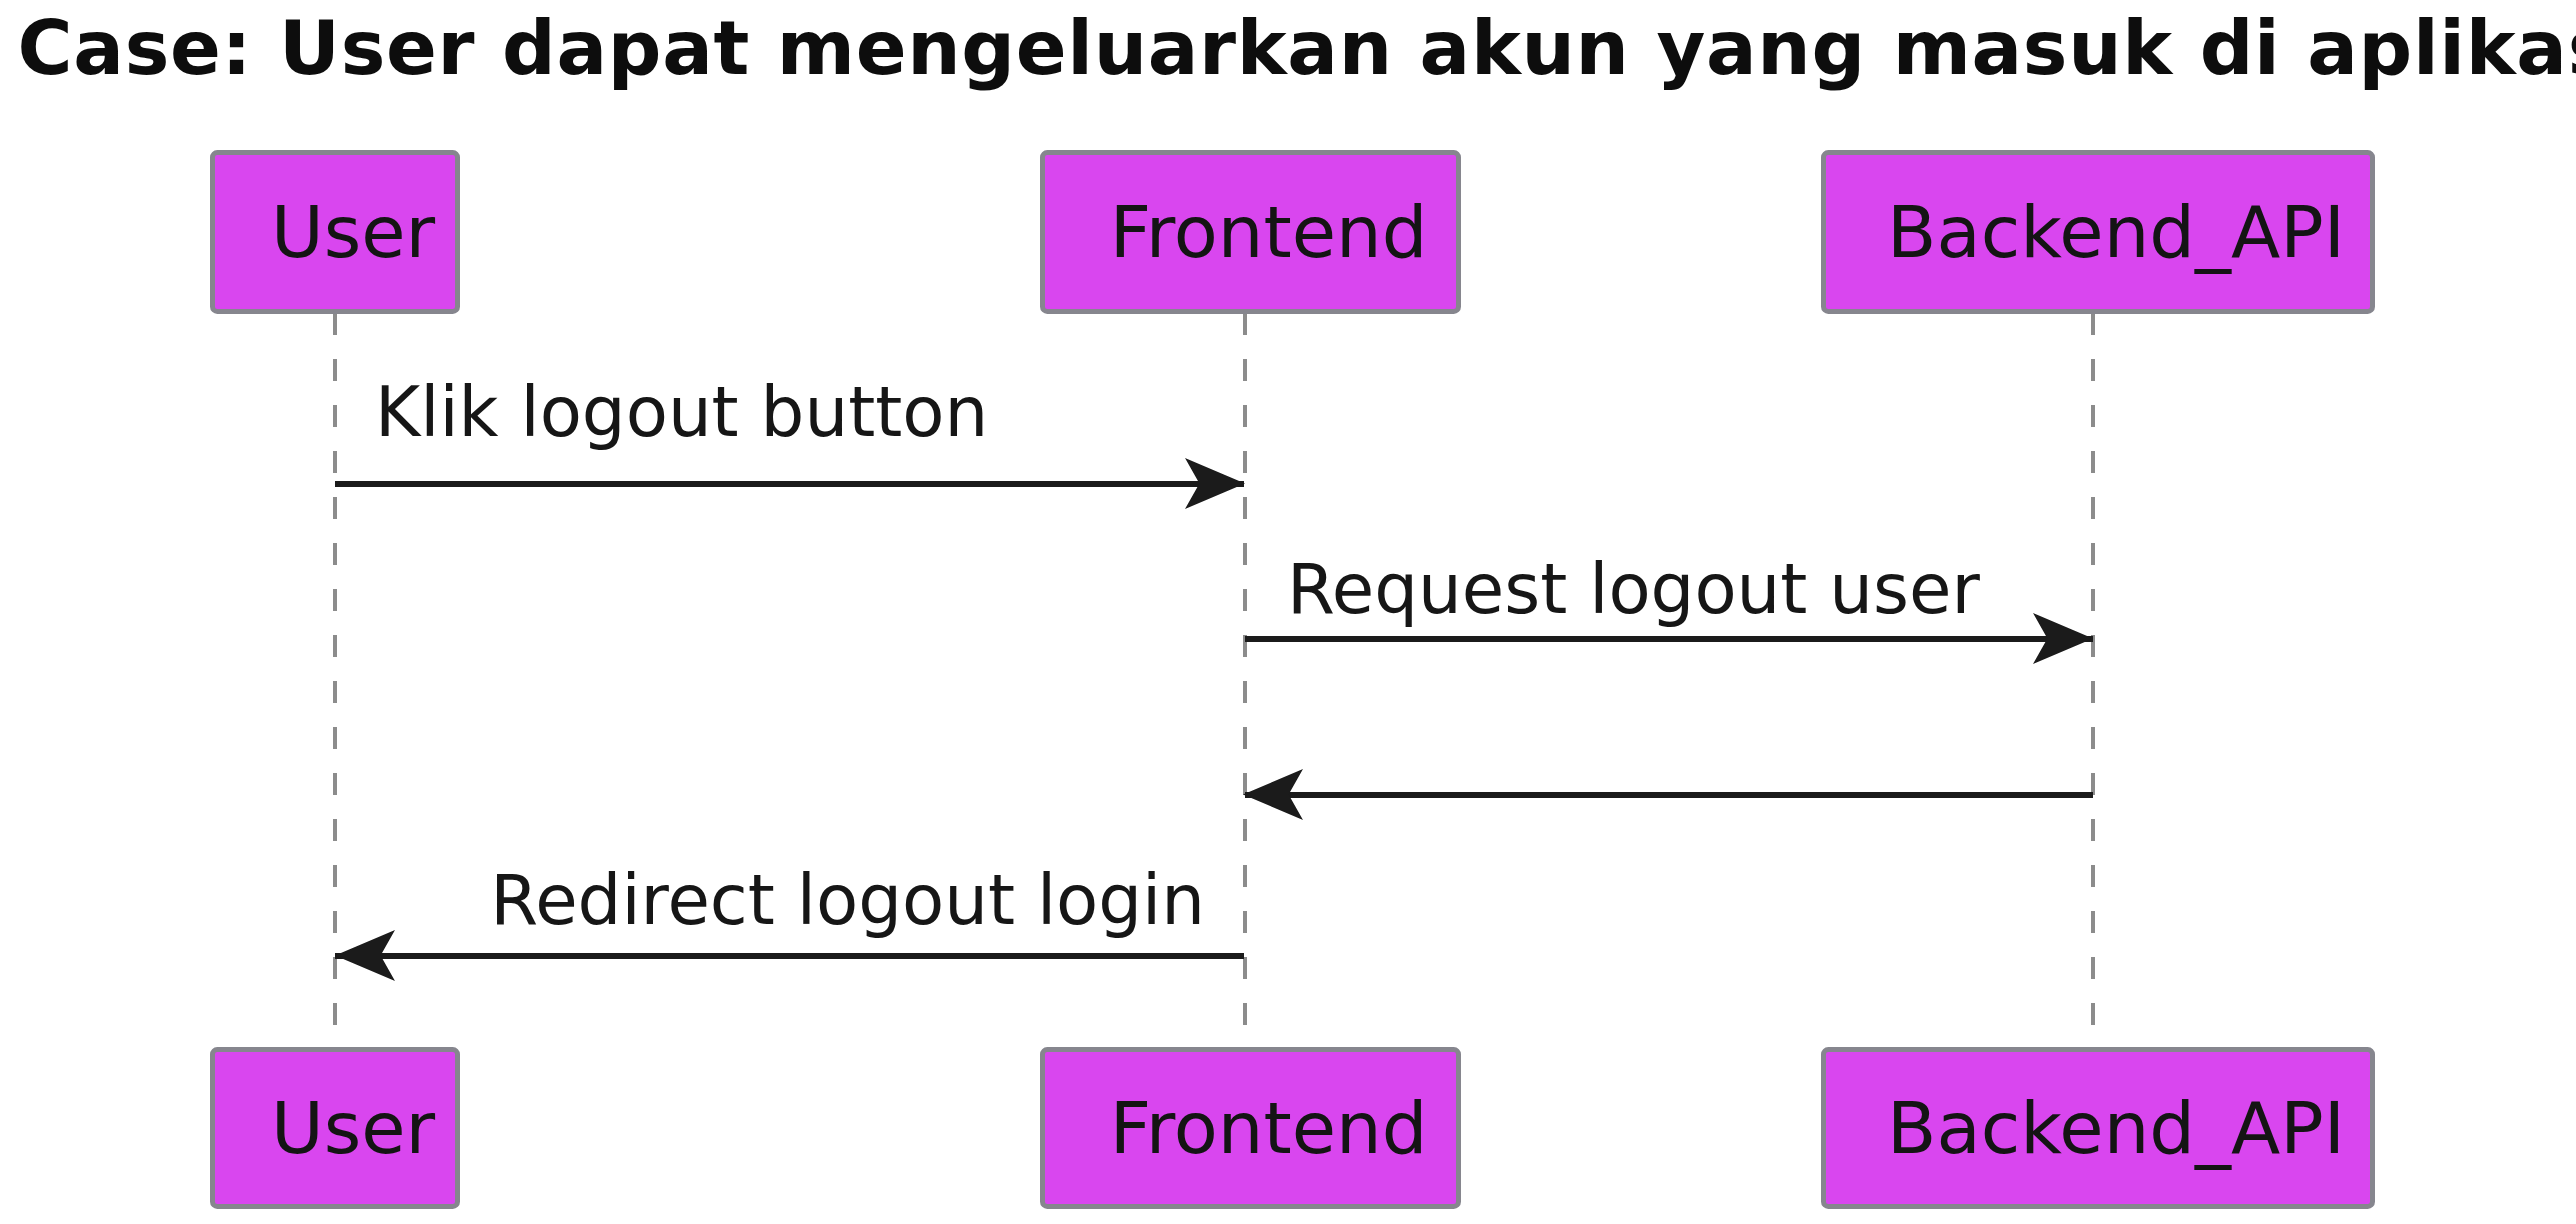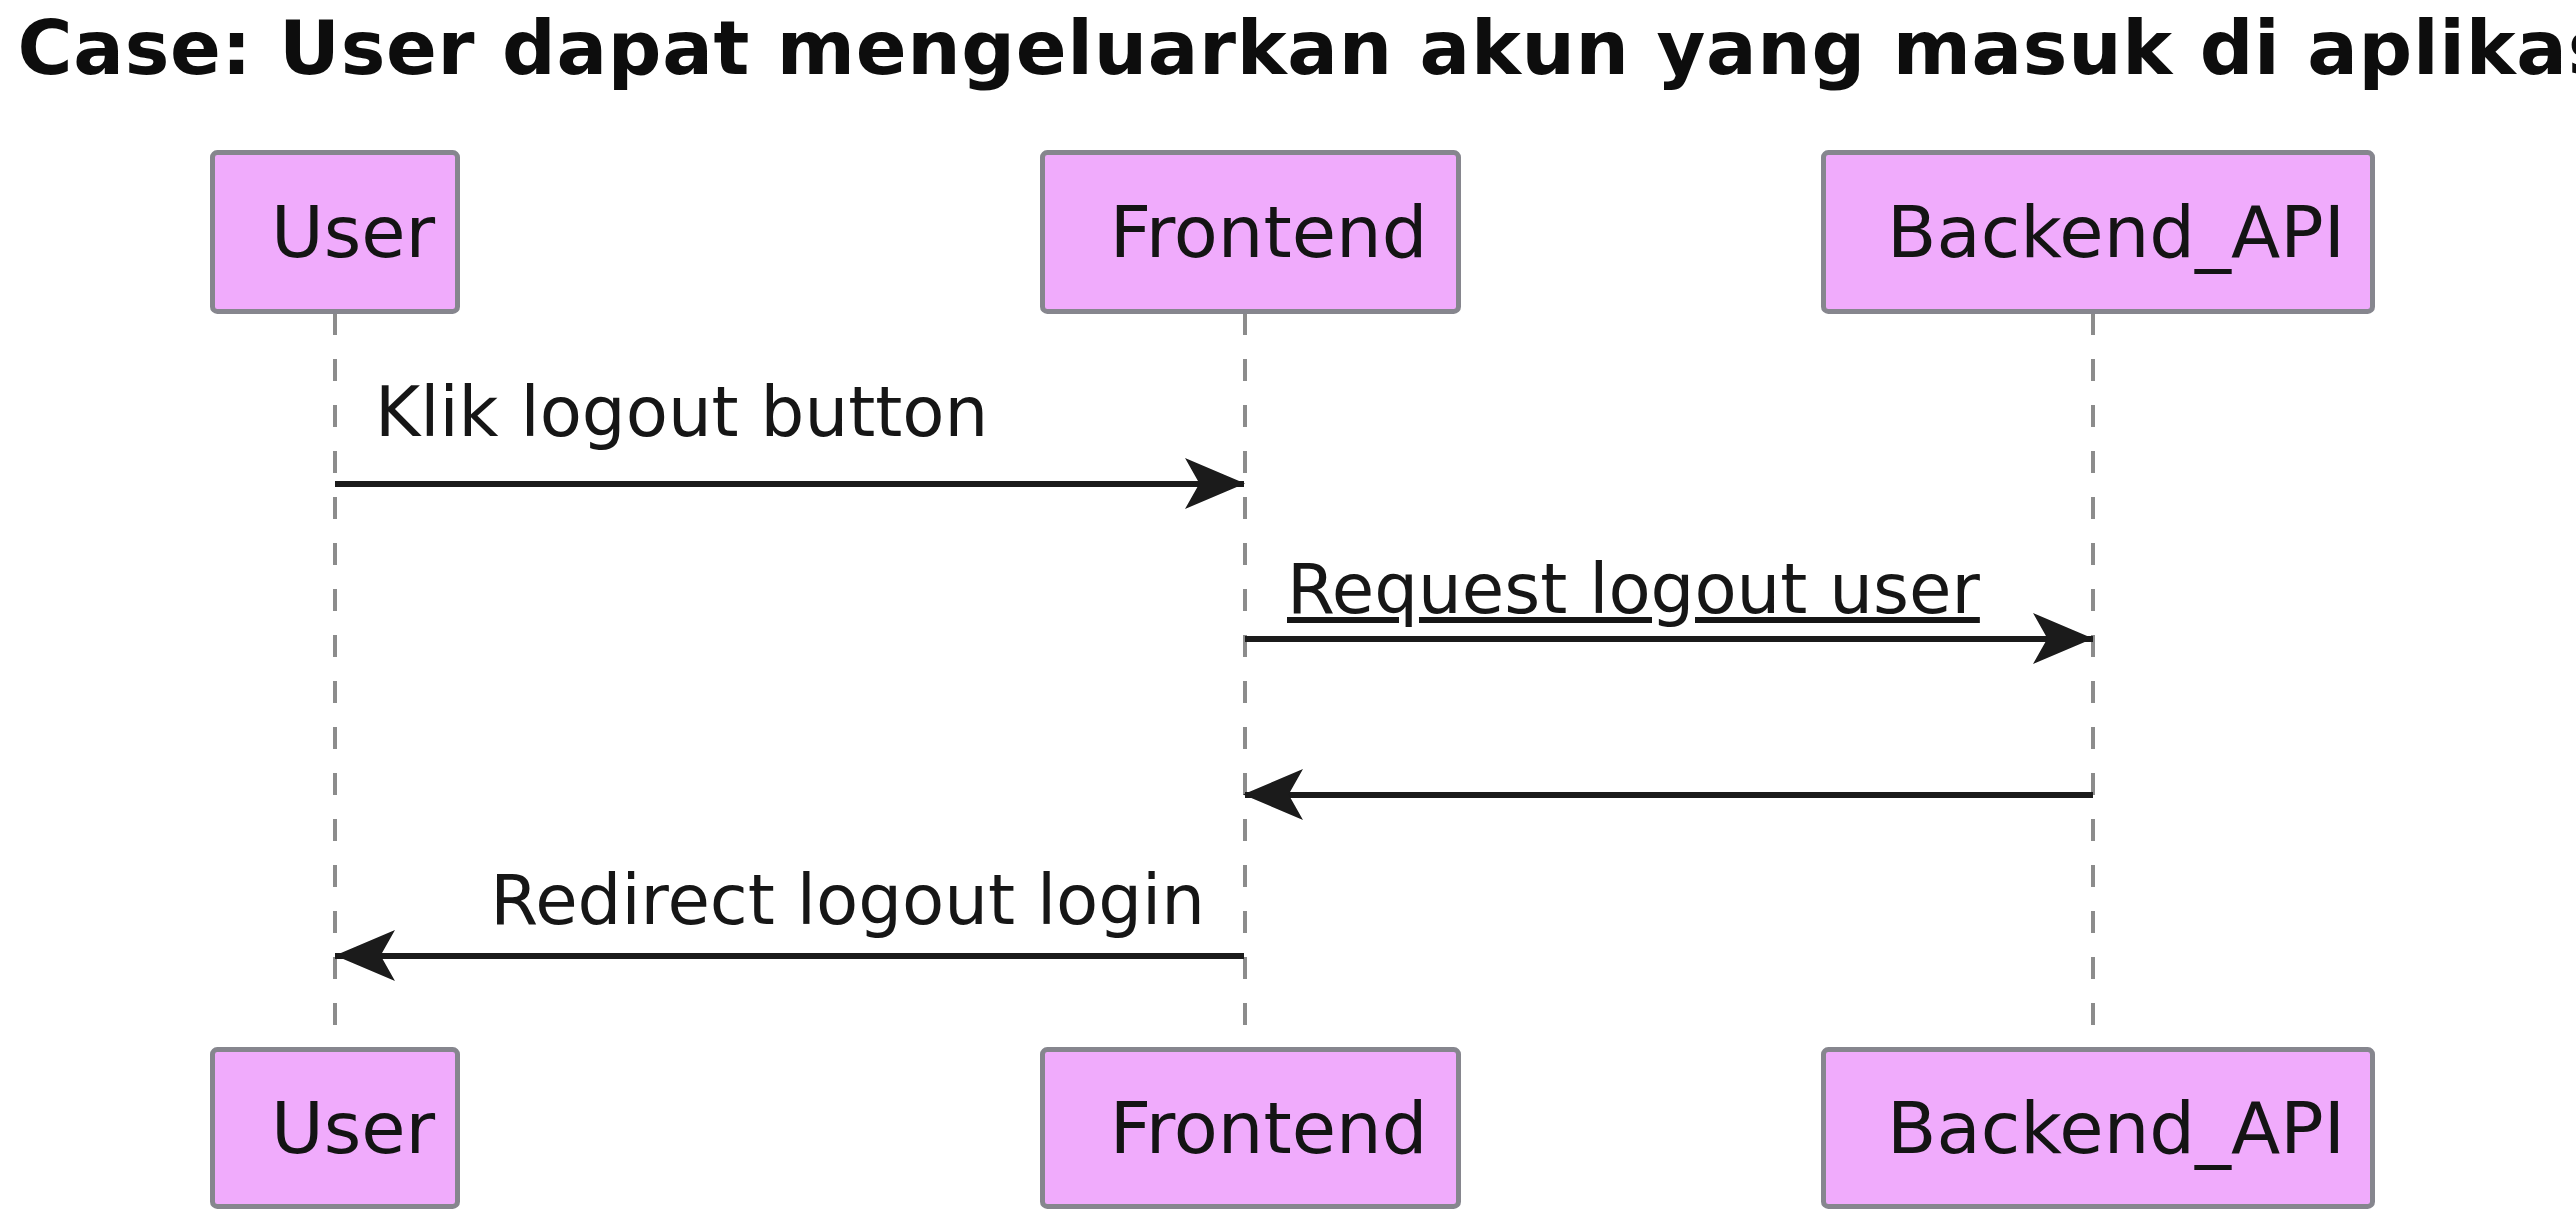--- a/index.html
+++ b/index.html
@@ -14,21 +14,21 @@
     position:absolute;left:17.6px;top:4.4px;
     font-size:75px;font-weight:bold;color:#0d0d0d;
     letter-spacing:0.7px;white-space:nowrap;
   }
   .lifeline{
     position:absolute;width:4.4px;top:313px;height:735px;
     background:repeating-linear-gradient(to bottom,#8c8c8c 0 22px,transparent 22px 46px);
   }
   .pbox{
     position:absolute;height:164px;
-    background:#f0abfc;
+    background:#d946ef;
     border:5.1px solid #86868E;
     border-radius:7.3px;
     box-sizing:border-box;
     display:flex;align-items:center;justify-content:center;
     font-size:72px;color:#141414;white-space:nowrap;
     z-index:2;
     padding-left:36px;
   }
   .pbox.bottom{height:162px;}
   .msg-line{
@@ -72,21 +72,21 @@
     <span>Frontend</span>
   </div>
   <div class="pbox bottom" style="left:1821px;top:1047px;width:554px;">
     <span>Backend_API</span>
   </div>
 
   <div class="msg-label" style="left:375px;top:376px;">Klik logout button</div>
   <div class="msg-line" style="left:335px;top:481px;width:909px;"></div>
   <div class="msg-head right" style="left:1185px;top:458px;"></div>
 
-  <div class="msg-label" style="left:1287px;top:553px;text-decoration:underline;">Request logout user</div>
+  <div class="msg-label" style="left:1287px;top:553px;">Request logout user</div>
   <div class="msg-line" style="left:1245px;top:636px;width:848px;"></div>
   <div class="msg-head right" style="left:2033px;top:613px;"></div>
 
   <div class="msg-line" style="left:1245px;top:792px;width:848px;"></div>
   <div class="msg-head left" style="left:1243px;top:769px;"></div>
 
   <div class="msg-label" style="right:1371px;top:864px;">Redirect logout login</div>
   <div class="msg-line" style="left:335px;top:953px;width:909px;"></div>
   <div class="msg-head left" style="left:335px;top:930px;"></div>
 

